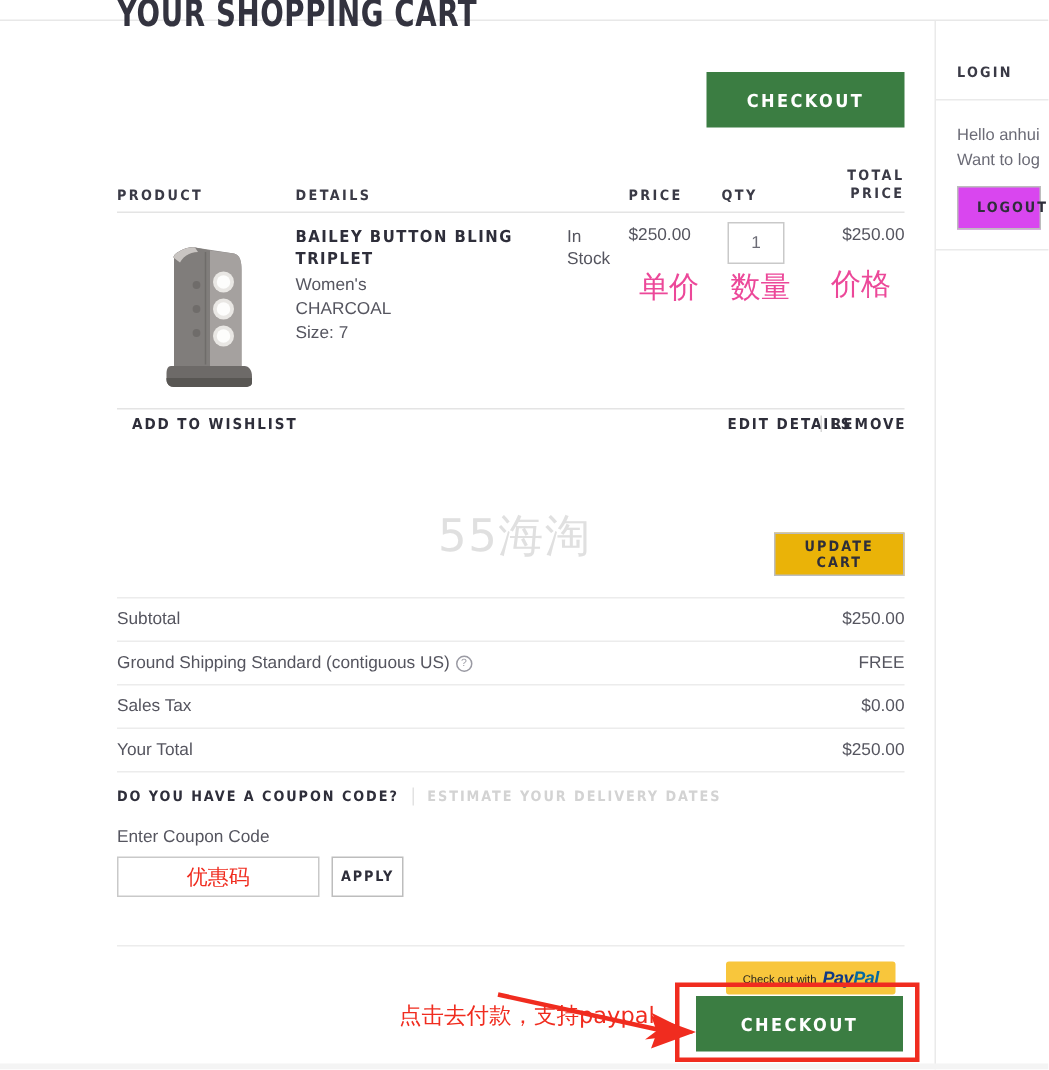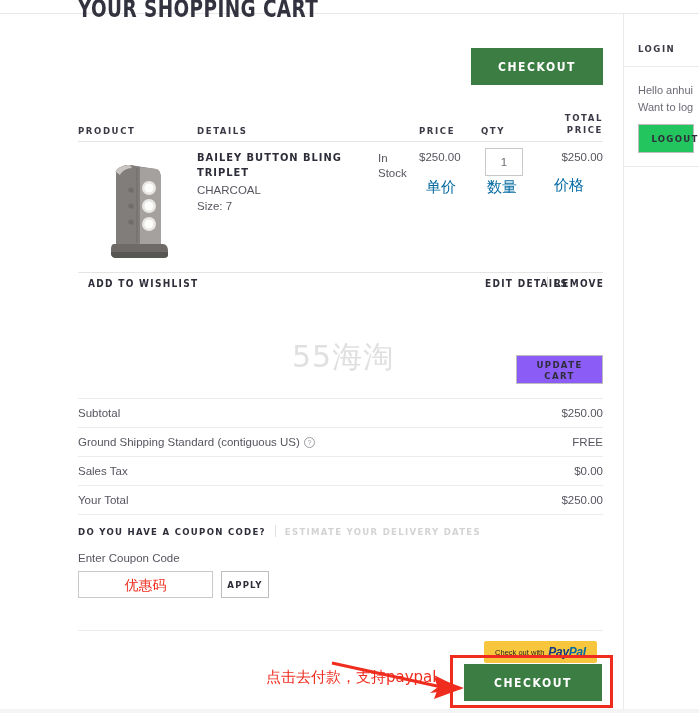--- a/index.html
+++ b/index.html
@@ -71,21 +71,21 @@
     position:absolute;left:407px;top:0;width:38px;height:28px;
     border:1px solid #c9c9c9;background:#fff;
     text-align:center;font-size:11.5px;color:#6c6c76;
     font-family:"Liberation Sans",sans-serif;
     padding:0;box-sizing:border-box;
   }
   .total{position:absolute;left:471px;top:3px;width:54px;text-align:right;font-size:11.5px;color:#55555f;}
 
   
   .anno-cn{
-    position:absolute;color:#0369a1;font-size:15px;
+    position:absolute;color:#ec4899;font-size:20px;
     font-family:"DejaVu Sans","Liberation Sans",sans-serif;white-space:nowrap;
   }
   .anno-unit{left:426px;top:178px;}
   .anno-qty{left:487px;top:178px;}
   .anno-total{left:554px;top:176px;}
 
   
   .row-rule{position:absolute;left:78px;top:272px;width:525px;height:1px;background:#e4e4e4;}
   .act{
     position:absolute;top:278px;
@@ -102,21 +102,21 @@
   .watermark{
     position:absolute;left:292px;top:337px;
     font-size:30px;color:#e0e0e0;letter-spacing:1px;
     font-family:"DejaVu Sans","Liberation Sans",sans-serif;
     font-weight:400;user-select:none;
   }
 
   
   .btn-update{
     position:absolute;left:516px;top:355px;width:87px;height:29px;
-    border:1px solid #bdbdbd;background:#8b5cf6;cursor:pointer;
+    border:1px solid #bdbdbd;background:#eab308;cursor:pointer;
     font-family:"DejaVu Sans Condensed","Liberation Sans Narrow","Liberation Sans",sans-serif;
     font-size:9.5px;font-weight:700;letter-spacing:1.4px;color:#2e2e3a;
     display:flex;align-items:center;justify-content:center;
   }
 
   
   .sum{position:absolute;left:78px;top:398px;width:525px;}
   .sum-row{
     position:relative;height:28px;border-top:1px solid #ececec;
     display:flex;align-items:center;justify-content:space-between;
@@ -190,21 +190,21 @@
   .side{position:absolute;left:623px;top:14px;width:76px;height:699px;border-left:1px solid #eaeaea;}
   .side-title{
     position:absolute;left:14px;top:29px;
     font-family:"DejaVu Sans Condensed","Liberation Sans Narrow","Liberation Sans",sans-serif;
     font-size:9.5px;font-weight:700;letter-spacing:1.5px;color:#3a3a46;text-transform:uppercase;
   }
   .side-rule{position:absolute;left:0;top:52px;width:76px;height:1px;background:#eaeaea;}
   .side-hello{position:absolute;left:14px;top:68px;width:90px;font-size:11px;color:#6b6b76;line-height:17px;white-space:nowrap;overflow:hidden;}
   .btn-logout{
     position:absolute;left:14px;top:110px;width:56px;height:29px;
-    border:1px solid #bdbdbd;background:#22c55e;cursor:pointer;
+    border:1px solid #bdbdbd;background:#d946ef;cursor:pointer;
     font-family:"DejaVu Sans Condensed","Liberation Sans Narrow","Liberation Sans",sans-serif;
     font-size:9.5px;font-weight:700;letter-spacing:1.3px;color:#2e2e3a;
     display:flex;align-items:center;justify-content:center;box-sizing:border-box;padding-left:24px;
   }
   .side-rule2{position:absolute;left:0;top:152px;width:76px;height:1px;background:#eaeaea;}
   .bottom-edge{position:absolute;left:0;top:709px;width:699px;height:4px;background:#f4f4f4;}
 </style>
 </head>
 <body>
 
@@ -248,20 +248,21 @@
             <circle cx="49" cy="76" r="4.5" fill="#fdfdfc"></circle>
           <circle cx="31" cy="42" r="2.6" fill="#6f6c6a"></circle>
           <circle cx="31" cy="58" r="2.6" fill="#6f6c6a"></circle>
           <circle cx="31" cy="74" r="2.6" fill="#6f6c6a"></circle>
           <path d="M37 20 L37 95" stroke="#6f6c6a" stroke-width="1" fill="none"></path>
         </svg>
       </div>
 
       <div class="details">
         <div class="pname">BAILEY BUTTON BLING TRIPLET</div>
+        <div class="dline">Women's</div>
         <div class="dline">CHARCOAL</div>
         <div class="dline">Size: 7</div>
       </div>
 
       <div class="stock">In Stock</div>
       <div class="price">$250.00</div>
       <input class="qtybox" type="text" value="1" style="">
       <div class="total">$250.00</div>
     </div>
 

